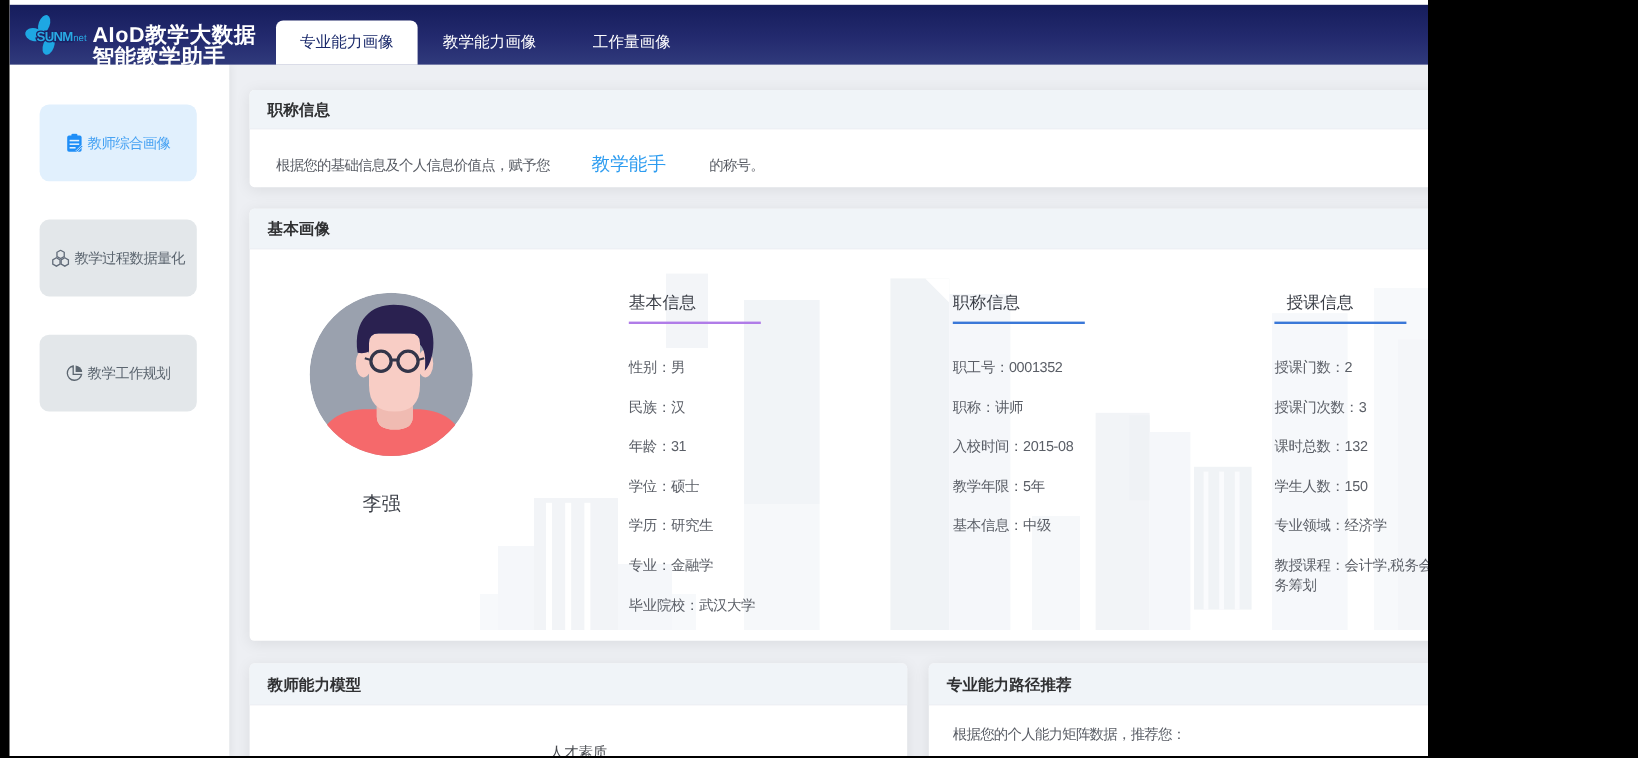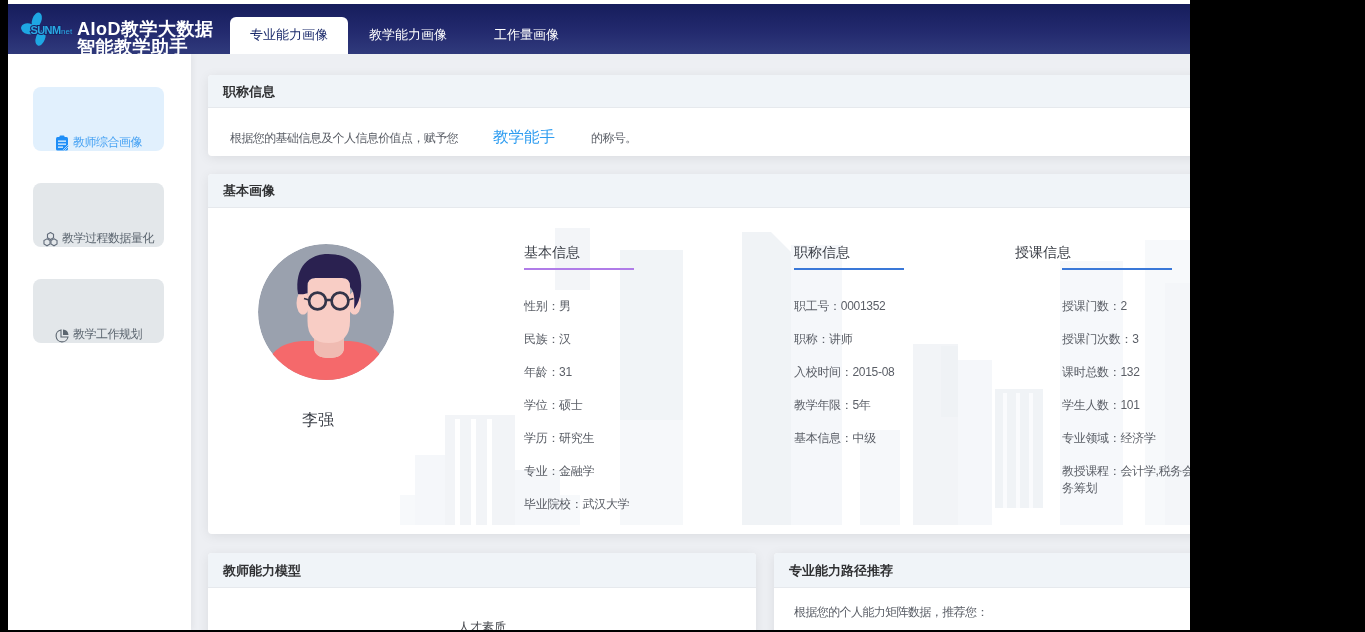--- a/index.html
+++ b/index.html
@@ -10,21 +10,21 @@
 #nav{position:absolute;left:0;top:4px;width:100%;height:50px;background:linear-gradient(180deg,#161d5c 0%,#232a6e 55%,#303a7c 100%)}
 #logo{position:absolute;left:9px;top:3px}
 #navtitle{position:absolute;left:69px;top:16px;color:#fff;font-weight:bold;font-size:18px;line-height:18px;letter-spacing:0.5px}
 .tab{position:absolute;top:13px;height:37px;font-size:13px;color:#fff;text-align:center;line-height:35px}
 #tab1{left:222px;width:118px;background:#fff;border-radius:6px 6px 0 0;color:#1b2a6b}
 #tab2{left:340px;width:120px}
 #tab3{left:460px;width:117px}
 .navr{position:absolute;top:3px;height:50px;color:#fff;font-size:12px;line-height:50px}
 #main{position:absolute;left:183px;top:54px;width:1172px;height:576px;background:#edeff3}
 #sidebar{position:absolute;left:0;top:54px;width:183px;height:576px;background:#fff;box-shadow:2px 0 6px rgba(0,0,0,0.05);z-index:2}
-.scard{position:absolute;left:25px;width:131px;height:64px;border-radius:8px;display:flex;align-items:flex-end;justify-content:center;font-size:12px;letter-spacing:-0.5px}
+.scard{position:absolute;left:25px;width:131px;height:64px;border-radius:8px;display:flex;align-items:center;justify-content:center;font-size:12px;letter-spacing:-0.5px}
 .scard svg{margin-right:4px;flex:none}
 #sc1{top:33px;background:#e1f0fd;color:#47a2f3}
 #sc2{top:129px;background:#e3e7ea;color:#5c6670}
 #sc3{top:225px;background:#e3e7ea;color:#5c6670}
 .card{position:absolute;background:#fff;border-radius:4px;box-shadow:0 2px 12px rgba(0,0,0,0.08)}
 .chead{height:33px;background:#f0f4f8;border-bottom:1px solid #e6e9ed;border-radius:4px 4px 0 0;font-size:13px;font-weight:bold;color:#303133;line-height:33px;padding-left:15px}
 #card1{left:17px;top:21px;width:1133px;height:81px}
 #card2{left:17px;top:120px;width:1133px;height:360px}
 #card2 .chead{height:34px;line-height:34px}
 #cardA{left:17px;top:499px;width:548px;height:130px}
@@ -179,27 +179,27 @@
     </div>
     <div class="colt" style="left:586px">职称信息</div>
     <div class="ul" style="left:586px;background:#3a78d8"></div>
     <div class="rows" style="left:586px">
       <div>职工号：0001352</div>
       <div>职称：讲师</div>
       <div>入校时间：2015-08</div>
       <div>教学年限：5年</div>
       <div>基本信息：中级</div>
     </div>
-    <div class="colt" style="left:807px">授课信息</div>
+    <div class="colt" style="left:864px">授课信息</div>
     <div class="ul" style="left:854px;background:#3a78d8"></div>
     <div class="rows" style="left:854px;width:200px">
       <div>授课门数：2</div>
       <div>授课门次数：3</div>
       <div>课时总数：132</div>
-      <div>学生人数：101</div>
+      <div>学生人数：150</div>
       <div>专业领域：经济学</div>
       <div>教授课程：会计学,税务会计与税<br>务筹划</div>
     </div>
   </div>
   <div class="card" id="cardA">
     <div class="chead">教师能力模型</div>
     <div style="position:absolute;left:0;top:66px;width:100%;text-align:center;font-size:12px;color:#46494e">人才素质</div>
   </div>
   <div class="card" id="cardB">
     <div class="chead">专业能力路径推荐</div>

